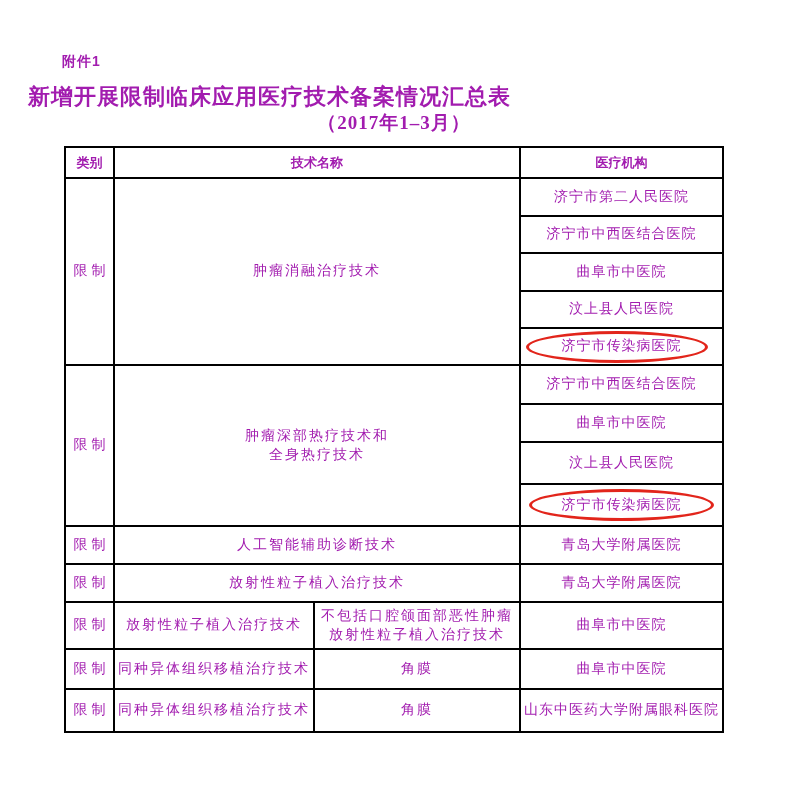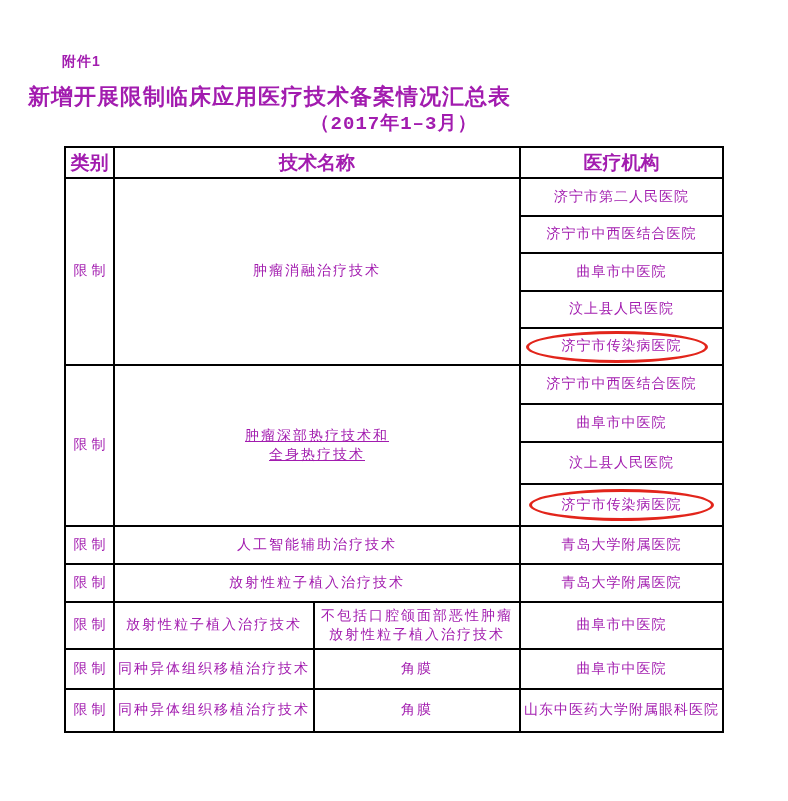--- a/index.html
+++ b/index.html
@@ -36,21 +36,21 @@
     font-weight: 700;
     letter-spacing: 1px;
     padding-left: 28px;
   }
   .doc-subtitle {
     position: absolute;
     left: 0;
     top: 110px;
     width: 788px;
     text-align: center;
-    font-family: Liberation Mono, monospace;
+    font-family: Liberation Serif, serif;
     font-size: 19px;
     font-weight: 700;
     letter-spacing: 1px;
   }
   .table-wrap {
     position: absolute;
     left: 64px;
     top: 146px;
   }
   table.doc-table {
@@ -63,32 +63,31 @@
     padding: 0 2px;
     text-align: center;
     vertical-align: middle;
     font-size: 14px;
     line-height: 1.35;
     overflow: hidden;
   }
   table.doc-table th {
     font-family: "Liberation Sans", sans-serif;
     font-weight: 700;
-    font-size: 19px;
+    font-size: 13px;
   }
   td.cat-cell {
     letter-spacing: 4px;
     text-indent: 4px;
   }
   td.tech-cell {
     letter-spacing: 2px;
   }
   td.tech-multiline {
     white-space: pre-line;
-    text-decoration: underline;
   }
   td.inst-cell {
     letter-spacing: 1px;
     padding: 0;
   }
   tr.h31 { height: 31px; }
   tr.h37 { height: 37px; }
   tr.h38 { height: 38px; }
   tr.h39 { height: 39px; }
   tr.h40 { height: 40px; }
@@ -170,21 +169,21 @@
       </tr>
       <tr class="h42">
         <td class="inst-cell">汶上县人民医院</td>
       </tr>
       <tr class="h42">
         <td class="inst-cell">济宁市传染病医院</td>
       </tr>
 
       <tr class="h38">
         <td class="cat-cell">限制</td>
-        <td class="tech-cell" colspan="2">人工智能辅助治疗技术</td>
+        <td class="tech-cell" colspan="2">人工智能辅助诊断技术</td>
         <td class="inst-cell">青岛大学附属医院</td>
       </tr>
       <tr class="h38">
         <td class="cat-cell">限制</td>
         <td class="tech-cell" colspan="2">放射性粒子植入治疗技术</td>
         <td class="inst-cell">青岛大学附属医院</td>
       </tr>
       <tr class="h47">
         <td class="cat-cell">限制</td>
         <td class="tech-cell">放射性粒子植入治疗技术</td>

